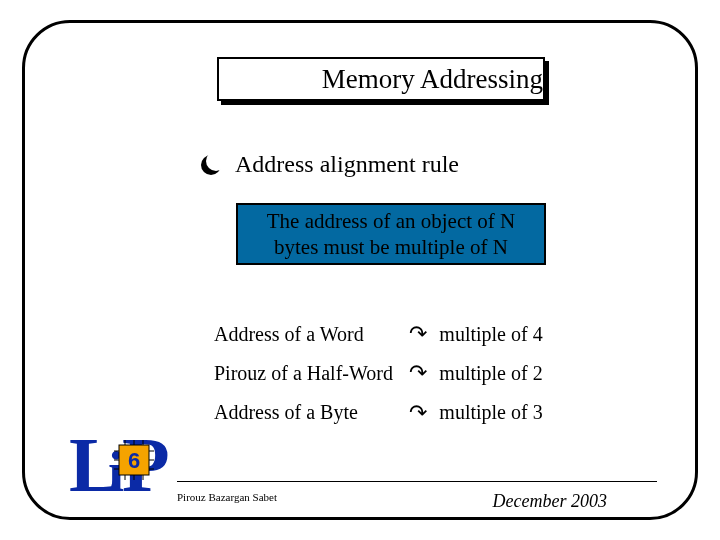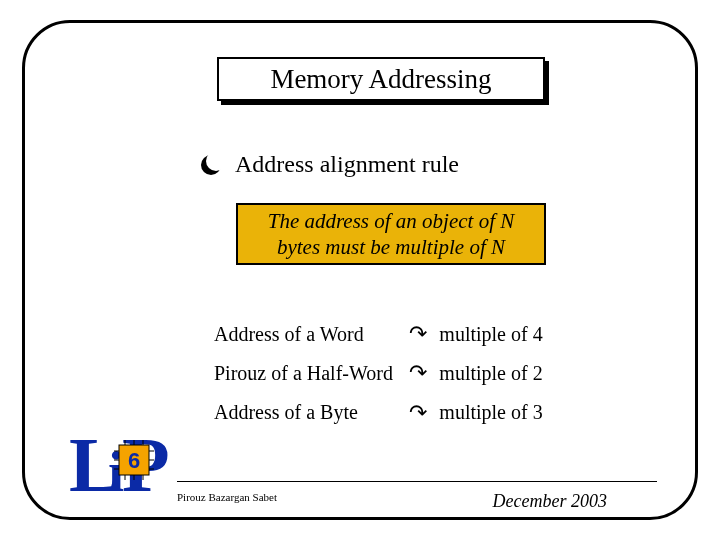--- a/index.html
+++ b/index.html
@@ -17,21 +17,21 @@
     left: 196px; top: 38px;
     width: 328px; height: 44px;
     background: #000;
   }
   .title-box {
     position: absolute;
     left: 192px; top: 34px;
     width: 328px; height: 44px;
     background: #fff;
     border: 2px solid #000;
-    display: flex; align-items: center; justify-content: center;
+    display: flex; align-items: center; justify-content: flex-end;
     font-size: 27px;
     font-family: Liberation Serif, serif;
   }
   .bullet-row {
     position: absolute;
     left: 176px; top: 128px;
     display: flex; align-items: center;
     gap: 14px;
   }
   .moon {
@@ -47,27 +47,26 @@
     width: 20px; height: 20px; border-radius: 50%;
     background: #fff;
     left: 5px; top: -4px;
   }
   .bullet-text { font-size: 24px; text-align: right; }
   .rule-box {
     position: absolute;
     left: 211px; top: 180px;
     width: 310px; height: 62px;
     border: 2px solid #000;
-    background: #eab308;
+    background: #0369a1;
     display: flex; align-items: center; justify-content: center;
     text-align: center;
     font-size: 21px;
     line-height: 1.25;
     padding: 4px 8px;
-    font-style: italic;
   }
   .rows {
     position: absolute;
     left: 187px; top: 290px;
     font-size: 20px;
     line-height: 1.7;
   }
   .rows td.left { padding-right: 14px; white-space: nowrap; }
   .rows td.arrow { padding-right: 10px; font-size: 22px; }
   .rows td.right { white-space: nowrap; }

